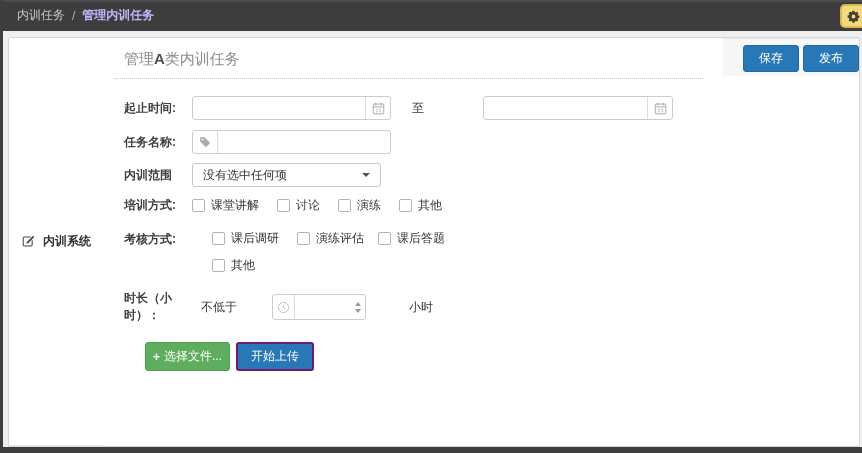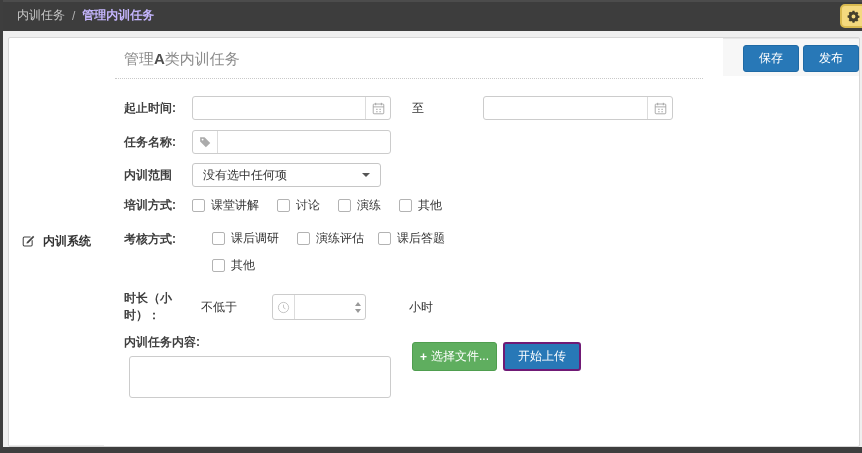--- a/index.html
+++ b/index.html
@@ -244,27 +244,20 @@
             <input type="text" value="" style="">
             <span class="spinners">
               <span class="arr-up"></span>
               <span class="arr-dn"></span>
             </span>
           </div>
           <span class="plain" style="margin-left:43px;">小时</span>
         </div>
 
         <div class="cols" style="margin-top:10px;">
-          <div class="col-left">
-            <div class="lbl" style="width:auto;">内训任务内容:</div>
-            <div class="txa-wrap">
-              <textarea style=""></textarea>
-              
-            </div>
-          </div>
           <div class="col-right">
             <div class="upload-row">
               <span class="btn btn-green">
                 <span class="plus">+</span>
                 <span>选择文件...</span>
               </span>
               <span class="btn btn-blue">开始上传</span>
             </div>
           </div>
         </div>

